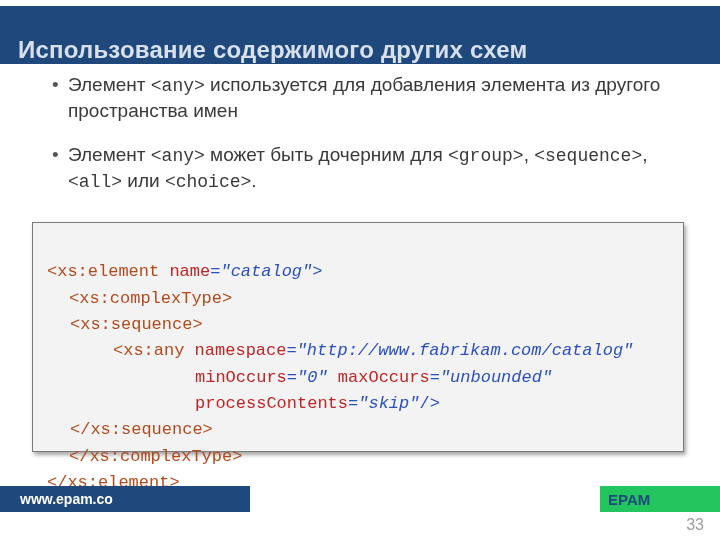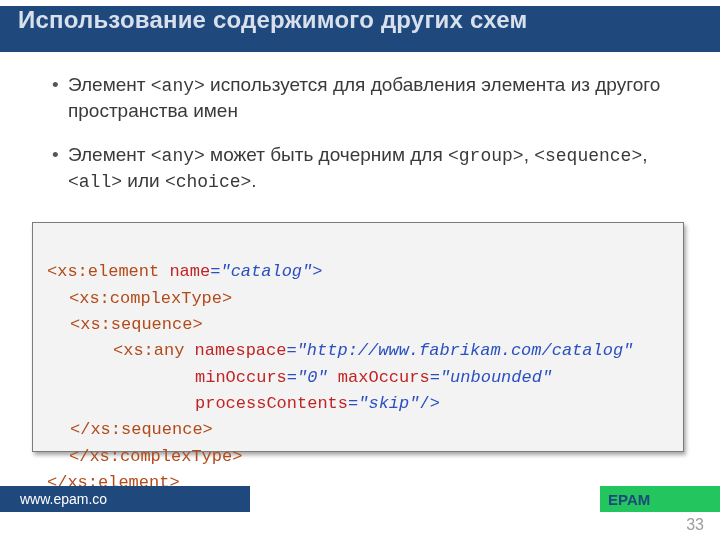--- a/index.html
+++ b/index.html
@@ -1,20 +1,20 @@
 <!DOCTYPE html>
 <html><head>
 <meta charset="utf-8">
 <style>
   * { box-sizing: border-box; margin: 0; padding: 0; }
   html, body { width: 720px; height: 540px; font-family: Arial, sans-serif; background: #fff; overflow: hidden; }
   .slide { position: relative; width: 720px; height: 540px; }
   .title-bar {
-    position: absolute; top: 6px; left: 0; width: 720px; height: 46px;
-    background: #1f487c; display: flex; align-items: flex-start; padding-left: 18px;
+    position: absolute; top: 6px; left: 0; width: 720px; height: 58px;
+    background: #1f487c; display: flex; align-items: flex-end; padding-left: 18px;
   }
   .title-bar span { color: #d8e0ec; font-size: 24px; font-weight: bold; letter-spacing: 0.2px; }
   .body {
     position: absolute; top: 58px; left: 0; width: 720px; padding: 6px 30px 0 30px;
   }
   .bullet { display: flex; margin: 8px 0 18px 22px; color: #3a3a3a; font-size: 19px; line-height: 1.35; }
   .bullet .dot { width: 16px; flex: 0 0 16px; color: #555; }
   .bullet .txt { flex: 1; }
   .mono { font-family: "Courier New", monospace; font-size: 18px; }
   .codebox {
@@ -30,21 +30,21 @@
   .c-val   { color: #2a4fc0; font-style: italic; }
   .c-punc  { color: #2a4fc0; }
   .ind1 { margin-left: 22px; display:inline-block;}
   .ind2 { margin-left: 23px; display:inline-block;}
   .ind3 { margin-left: 66px; display:inline-block;}
   .ind3b{ margin-left: 148px; display:inline-block;}
   .footer {
     position: absolute; bottom: 28px; left: 0; width: 720px; height: 26px; display: flex;
   }
   .footer .fl {
-    background: #1f487c; color: #fff; font-size: 14px; font-weight: normal;
+    background: #1f487c; color: #fff; font-size: 14px; font-weight: bold;
     width: 250px; display: flex; align-items: center; padding-left: 20px;
   }
   .footer .fc { background: #fff; flex: 1; }
   .footer .fr {
     background: #22c55e; color: #1f487c; font-size: 15px; font-weight: bold;
     width: 120px; display: flex; align-items: center; justify-content: flex-start; padding-left: 8px;
   }
   .pagenum {
     position: absolute; bottom: 6px; right: 16px; font-size: 16px; color: #9e9e9e;
   }

